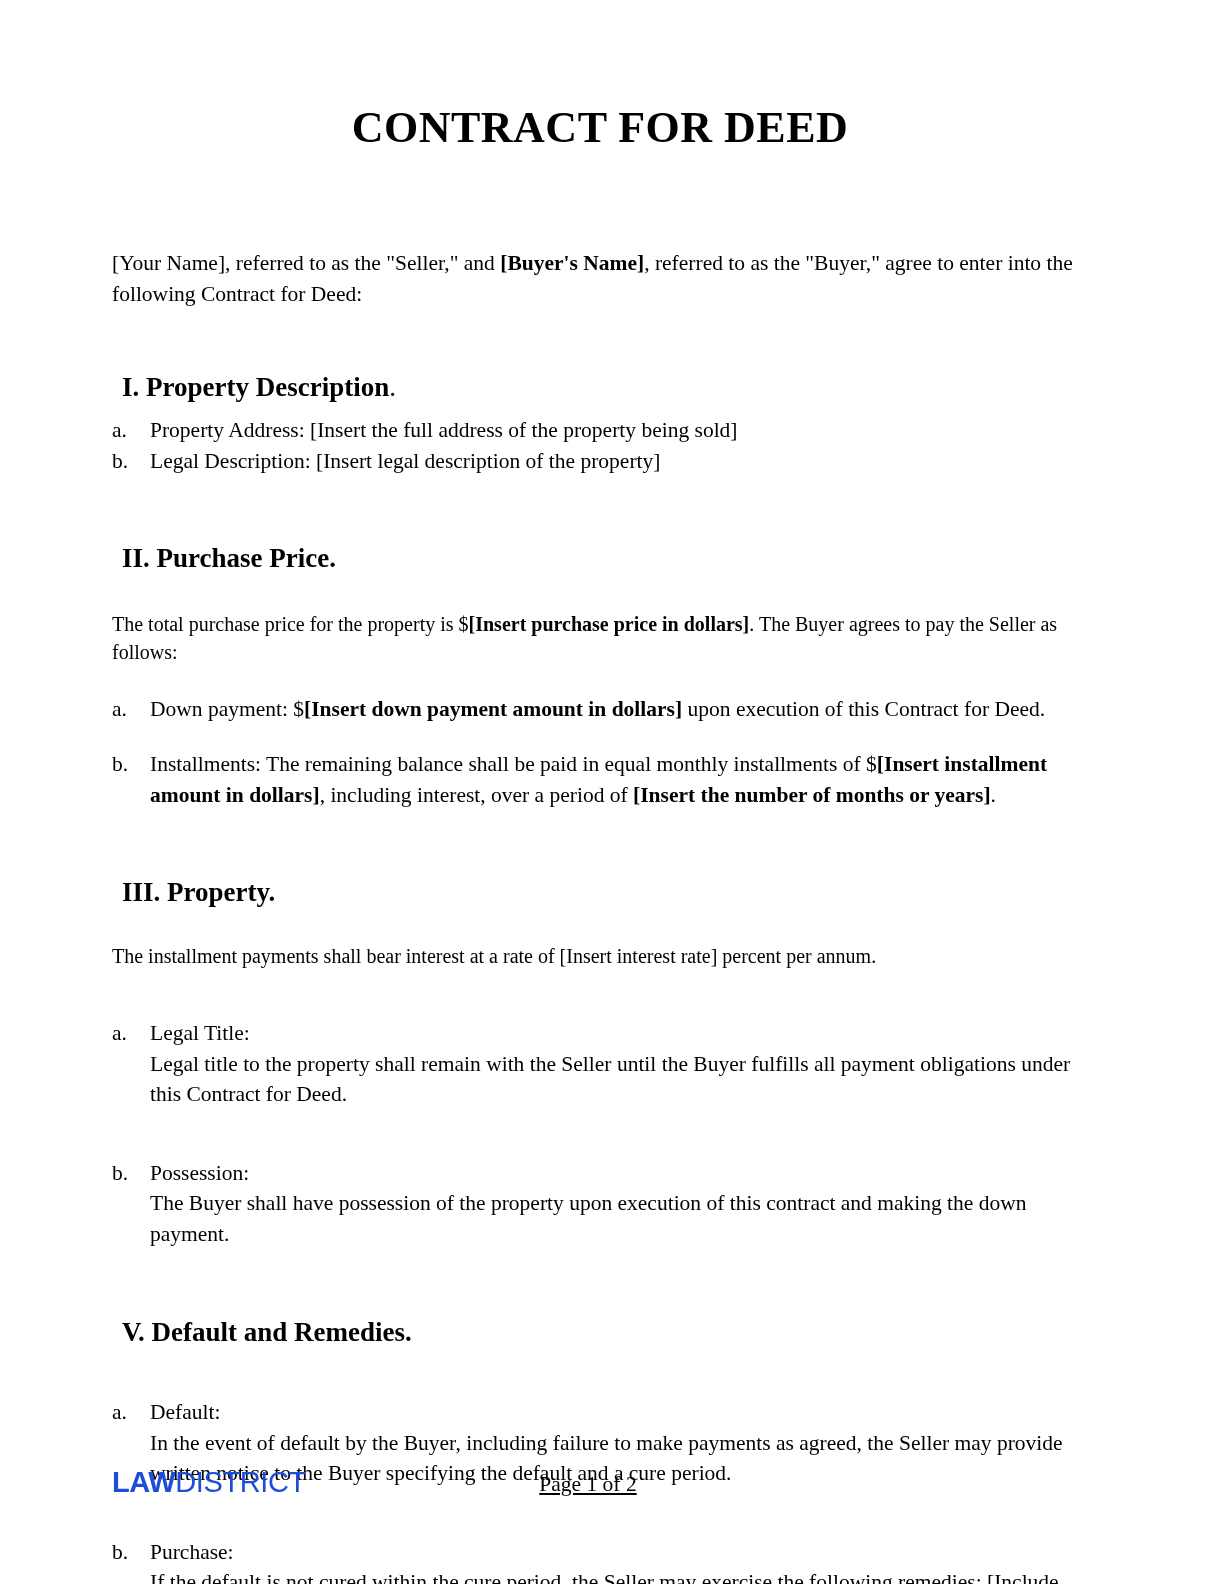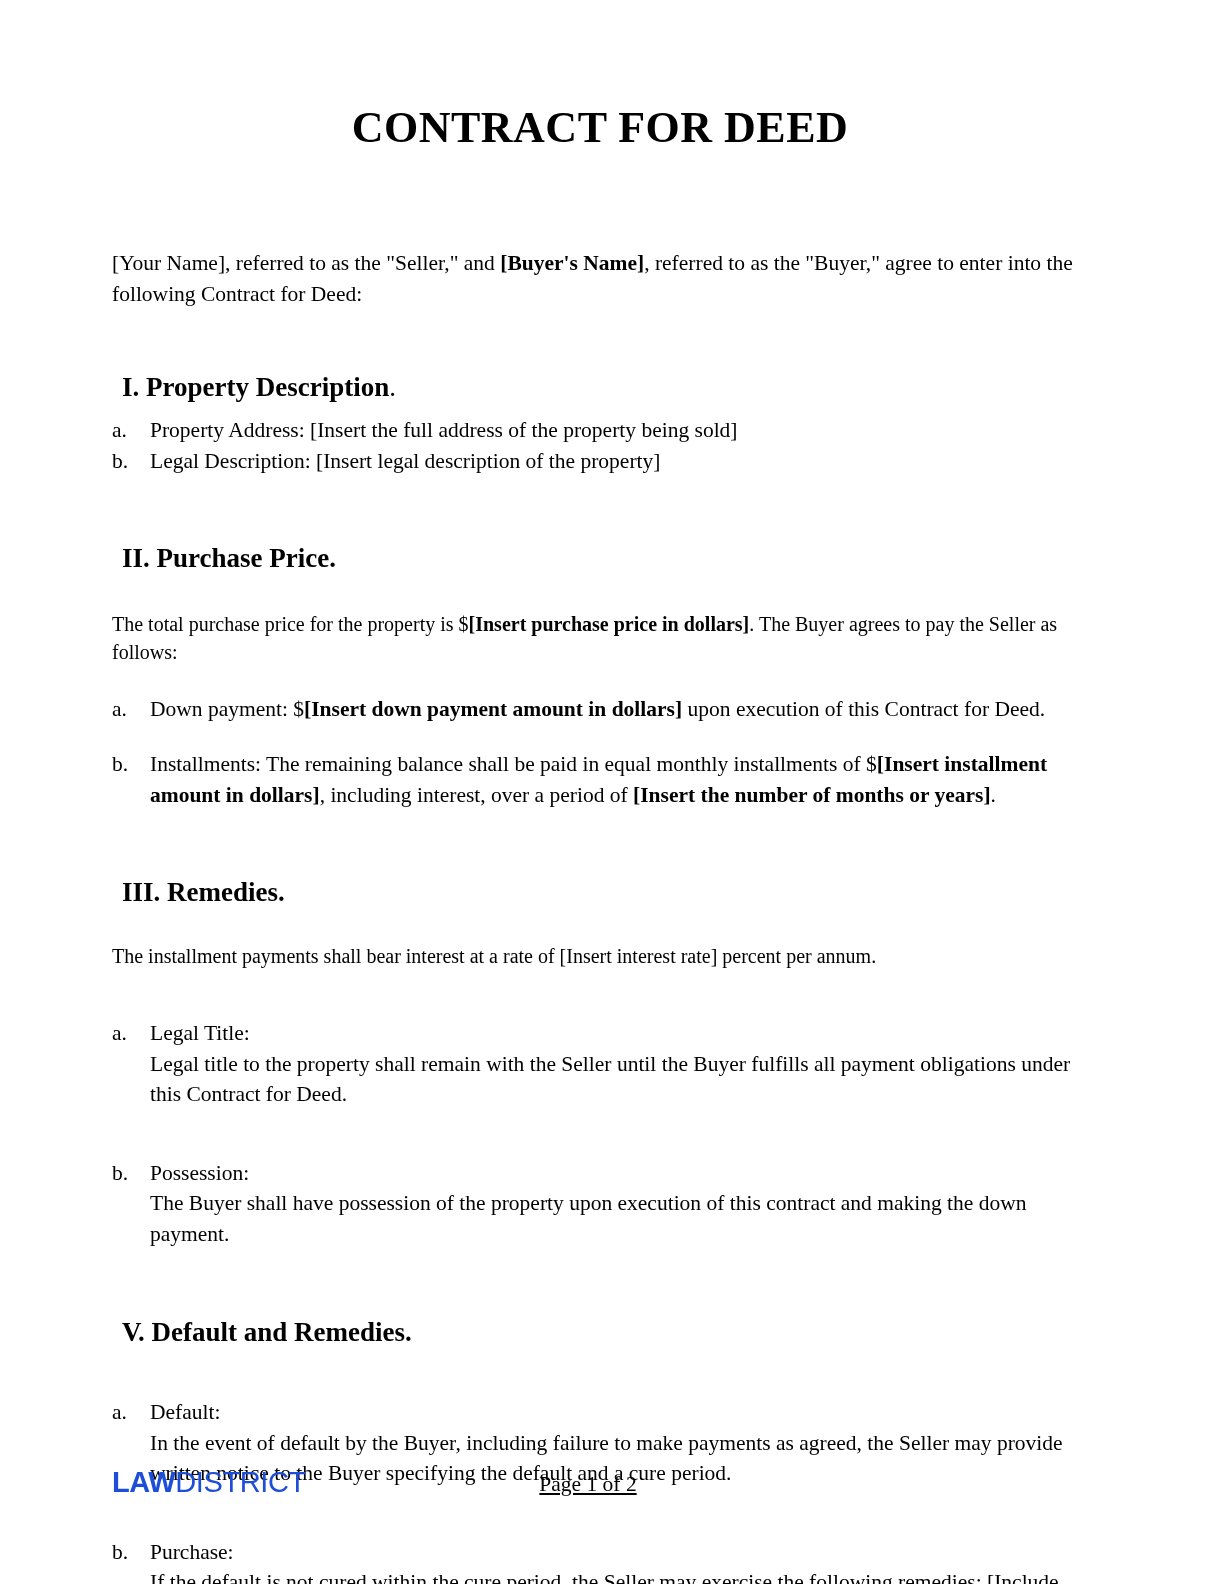--- a/index.html
+++ b/index.html
@@ -146,21 +146,21 @@
 
     <h2 class="section-heading sec-gap">II. Purchase Price.</h2>
 
     <p class="para after-heading"><span>The total purchase price for the property is $</span><b>[Insert purchase price in dollars]</b><span>. The Buyer agrees to pay the Seller as follows:</span></p>
 
     <ol class="alpha loose" style="padding-top:27px">
       <li><span class="marker">a.</span><span>Down payment: $</span><b>[Insert down payment amount in dollars]</b><span> upon execution of this Contract for Deed.</span></li>
       <li><span class="marker">b.</span><span>Installments: The remaining balance shall be paid in equal monthly installments of $</span><b>[Insert installment amount in dollars]</b><span>, including interest, over a period of </span><b>[Insert the number of months or years]</b><span>.</span></li>
     </ol>
 
-    <h2 class="section-heading sec-gap">III. Remedies.</h2>
+    <h2 class="section-heading sec-gap">III. Property.</h2>
 
     <p class="para after-heading-tight">The installment payments shall bear interest at a rate of [Insert interest rate] percent per annum.</p>
 
 
     <ol class="alpha loose-lg after-heading">
       <li>
           <span class="marker">a.</span>
           <span class="li-label">Legal Title:</span>
           <span class="li-body">Legal title to the property shall remain with the Seller until the Buyer fulfills all payment obligations under this Contract for Deed.</span>
         </li>

